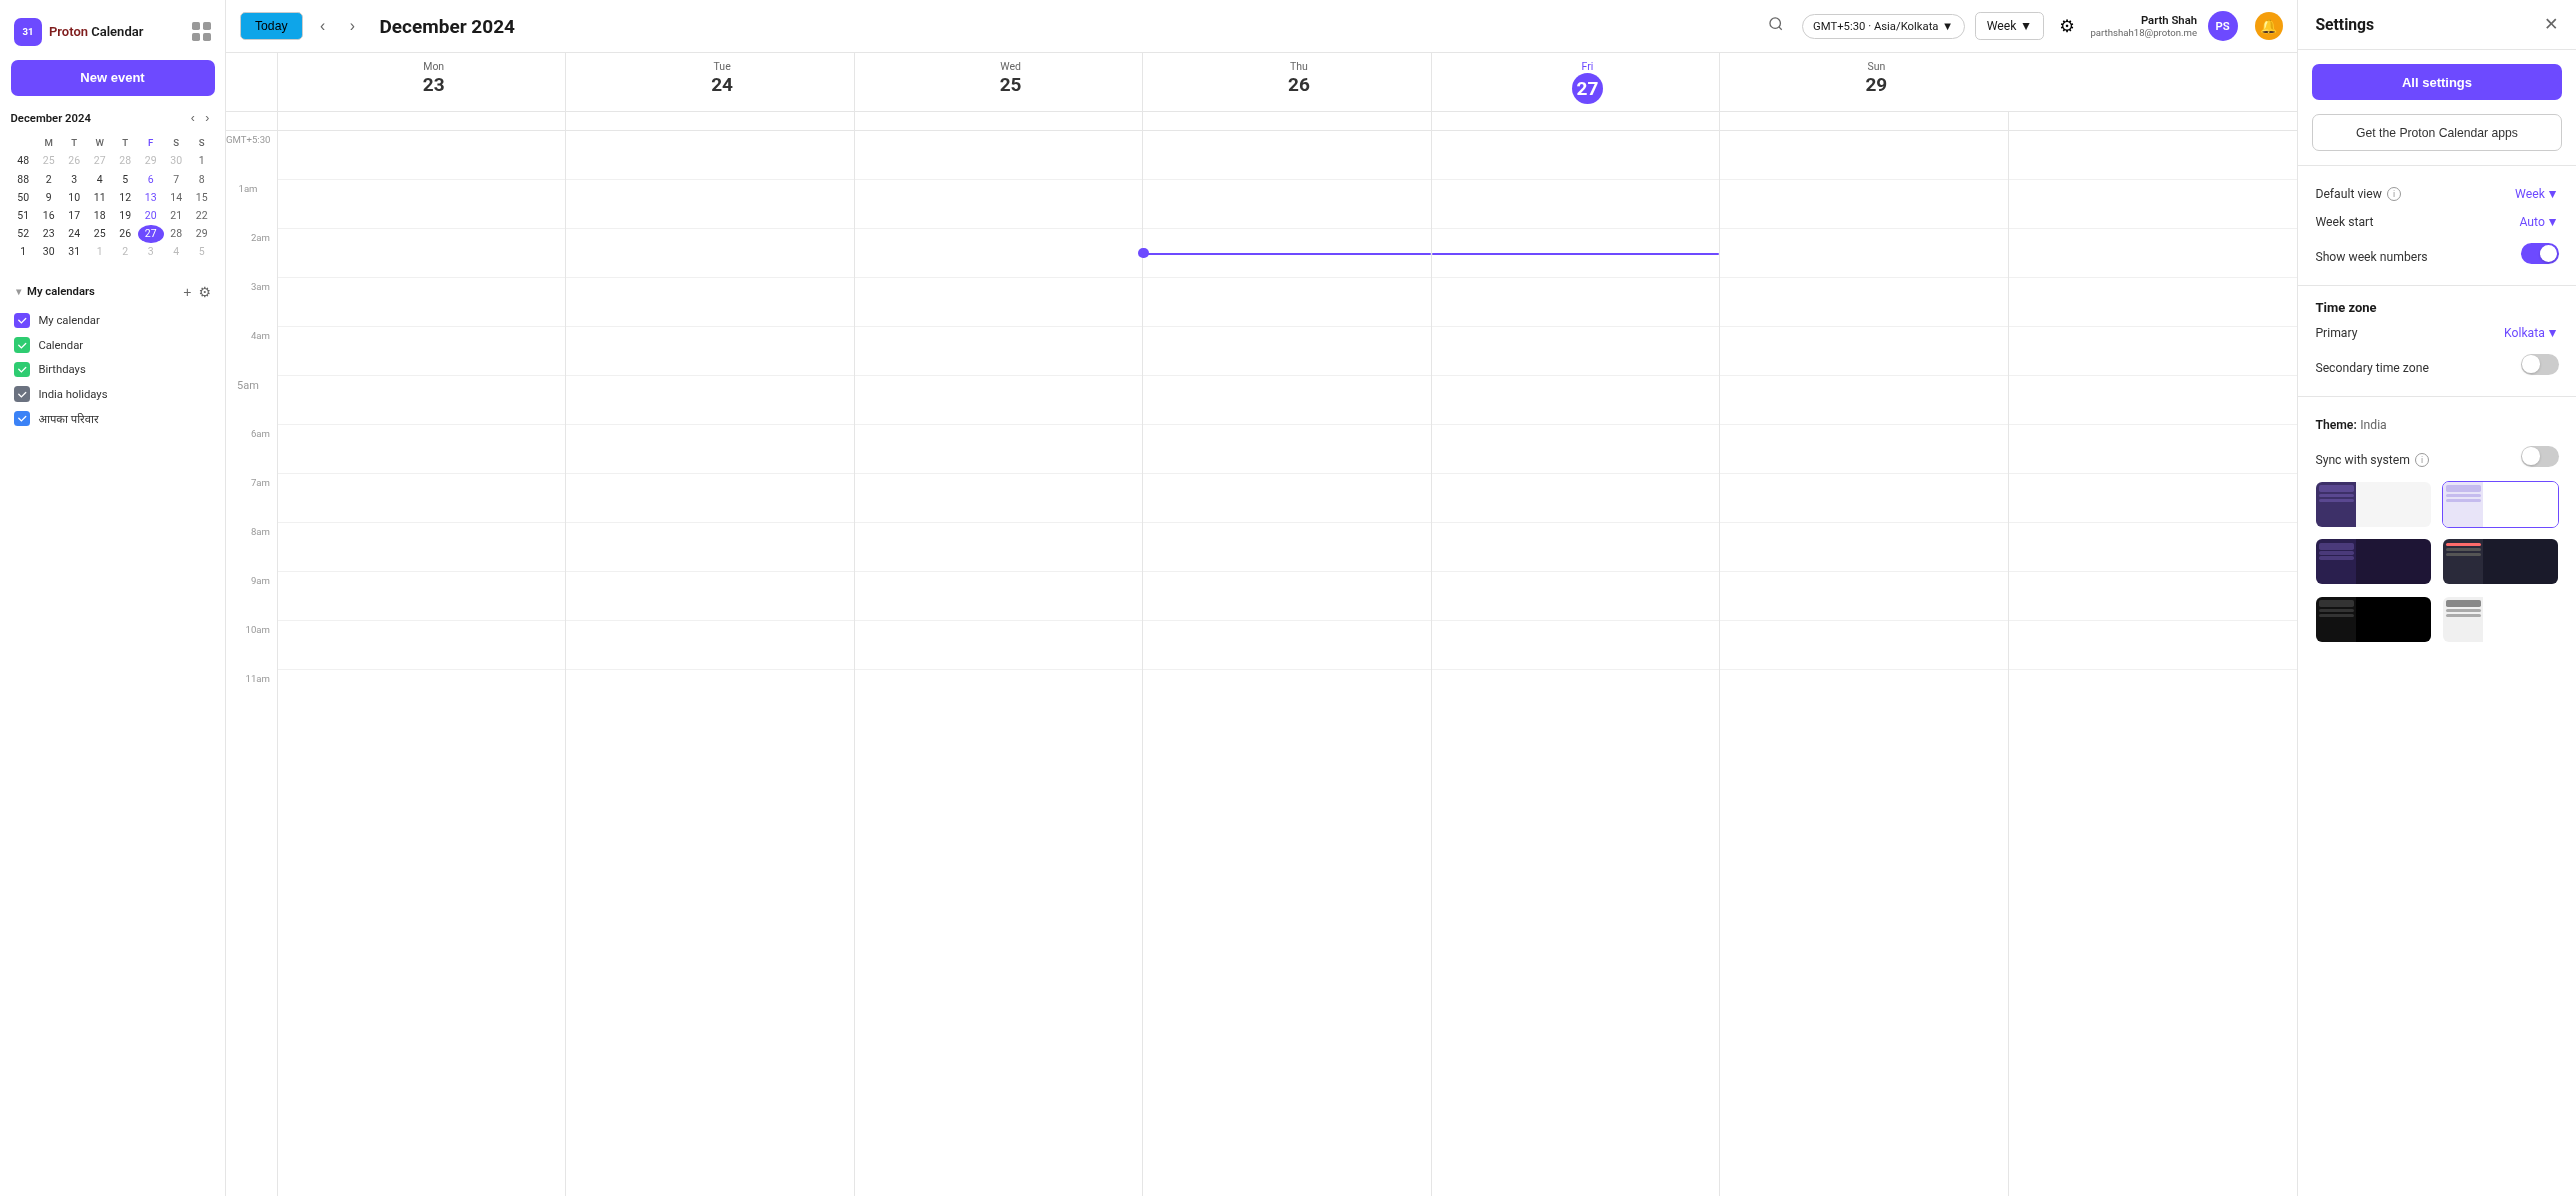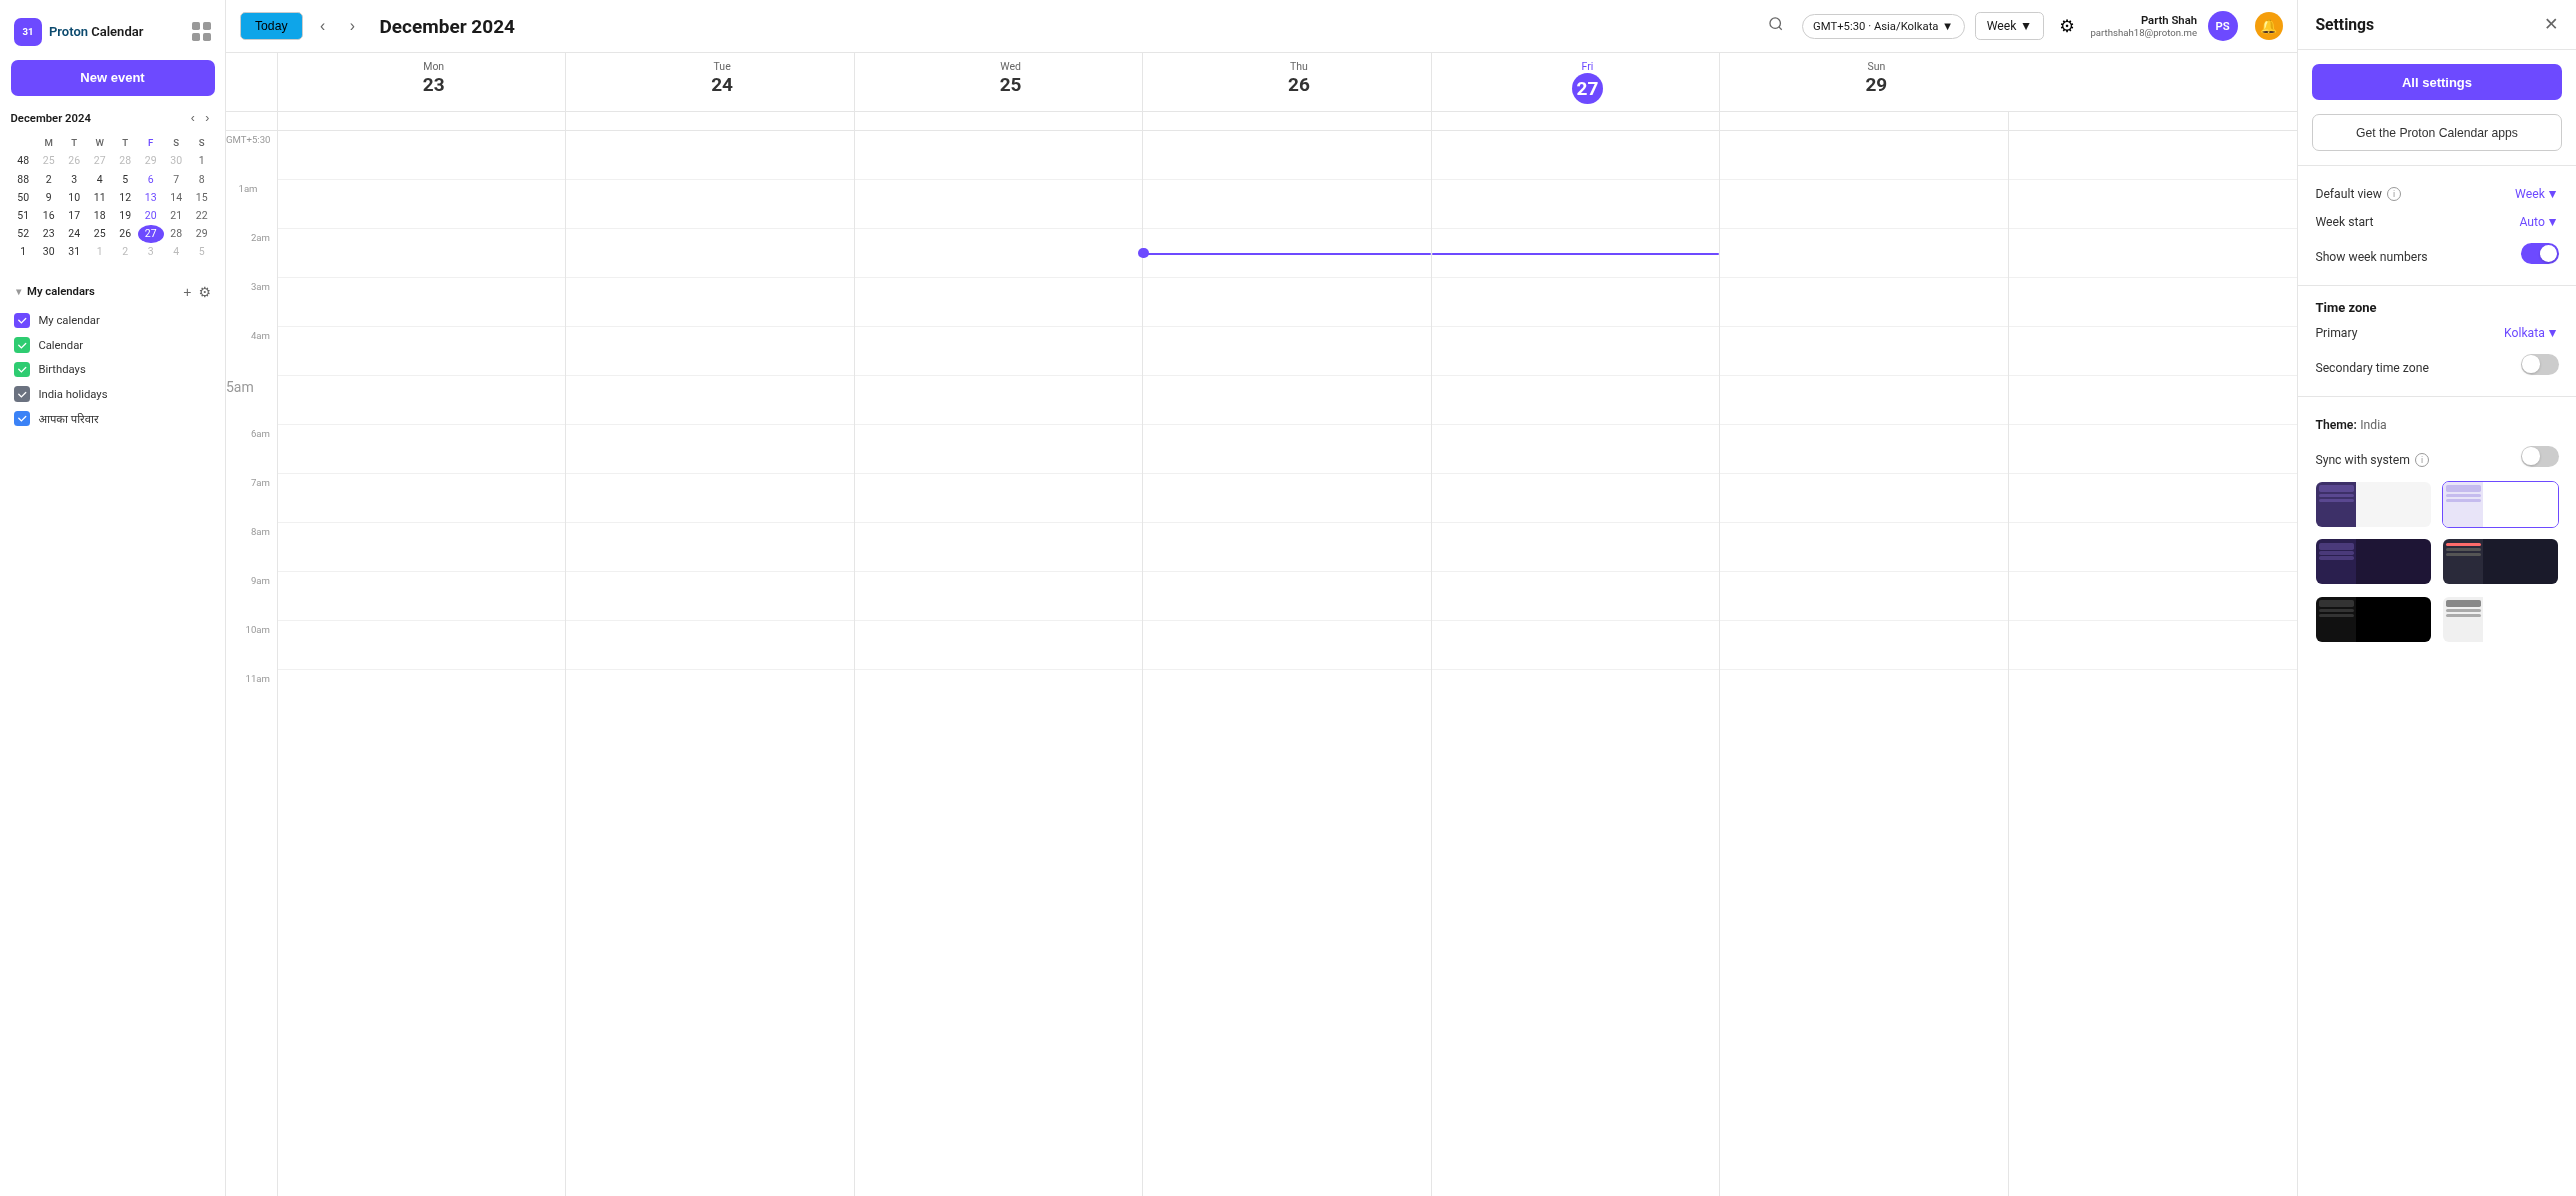--- a/index.html
+++ b/index.html
@@ -111,21 +111,21 @@
 
 <div class="app-container">
 
   <div class="sidebar">
 
     <div class="sidebar-logo">
       <div class="logo-icon">
         <span style="font-size:9.6px;font-weight:bold;color:white;">31</span>
       </div>
       <span style="font-size:13px;font-weight:600;">
-        <span style="color:#0c4a6e;">Proton</span>
+        <span style="color:#7f1d1d;">Proton</span>
         <span>Calendar</span>
       </span>
       <div style="margin-left:auto; display:grid; grid-template-columns:1fr 1fr; gap:2.6px; width:19px;">
         <div style="background:#999;border-radius:1.7px;width:7.8px;height:7.8px;"></div>
         <div style="background:#999;border-radius:1.7px;width:7.8px;height:7.8px;"></div>
         <div style="background:#999;border-radius:1.7px;width:7.8px;height:7.8px;"></div>
         <div style="background:#999;border-radius:1.7px;width:7.8px;height:7.8px;"></div>
       </div>
     </div>
 
@@ -344,21 +344,21 @@
 
       <div style="flex:1;overflow-y:auto;display:flex;flex-direction:column;">
         <div id="week-grid" style="display:grid;grid-template-columns:52px repeat(7,1fr);flex:1;position:relative;">
 
           <div style="display:flex;flex-direction:column;border-right:0.9px solid #e5e5e5;">
             <div style="height:49px;font-size:9.6px;color:#999;text-align:right;padding-right:7px;padding-top:3.5px;border-bottom:0.9px solid transparent;">GMT+5:30</div>
             <div style="height:49px;font-size:9.6px;color:#999;text-align:center;padding-right:7px;padding-top:3.5px;">1am</div>
             <div style="height:49px;font-size:9.6px;color:#999;text-align:right;padding-right:7px;padding-top:3.5px;">2am</div>
             <div style="height:49px;font-size:9.6px;color:#999;text-align:right;padding-right:7px;padding-top:3.5px;">3am</div>
             <div style="height:49px;font-size:9.6px;color:#999;text-align:right;padding-right:7px;padding-top:3.5px;">4am</div>
-            <div style="height:49px;font-size:14px;color:#999;text-align:left;padding-right:7px;padding-top:3.5px;">5am</div>
+            <div style="height:49px;font-size:11px;color:#999;text-align:center;padding-right:7px;padding-top:3.5px;">5am</div>
             <div style="height:49px;font-size:9.6px;color:#999;text-align:right;padding-right:7px;padding-top:3.5px;">6am</div>
             <div style="height:49px;font-size:9.6px;color:#999;text-align:right;padding-right:7px;padding-top:3.5px;">7am</div>
             <div style="height:49px;font-size:9.6px;color:#999;text-align:right;padding-right:7px;padding-top:3.5px;">8am</div>
             <div style="height:49px;font-size:9.6px;color:#999;text-align:right;padding-right:7px;padding-top:3.5px;">9am</div>
             <div style="height:49px;font-size:9.6px;color:#999;text-align:right;padding-right:7px;padding-top:3.5px;">10am</div>
             <div style="height:49px;font-size:9.6px;color:#999;text-align:right;padding-right:7px;padding-top:3.5px;">11am</div>
           </div>
 
           <div style="border-right:0.9px solid #e5e5e5;position:relative;" id="col-mon">
             <div style="height:49px;border-bottom:0.9px solid #f0f0f0;"></div>

